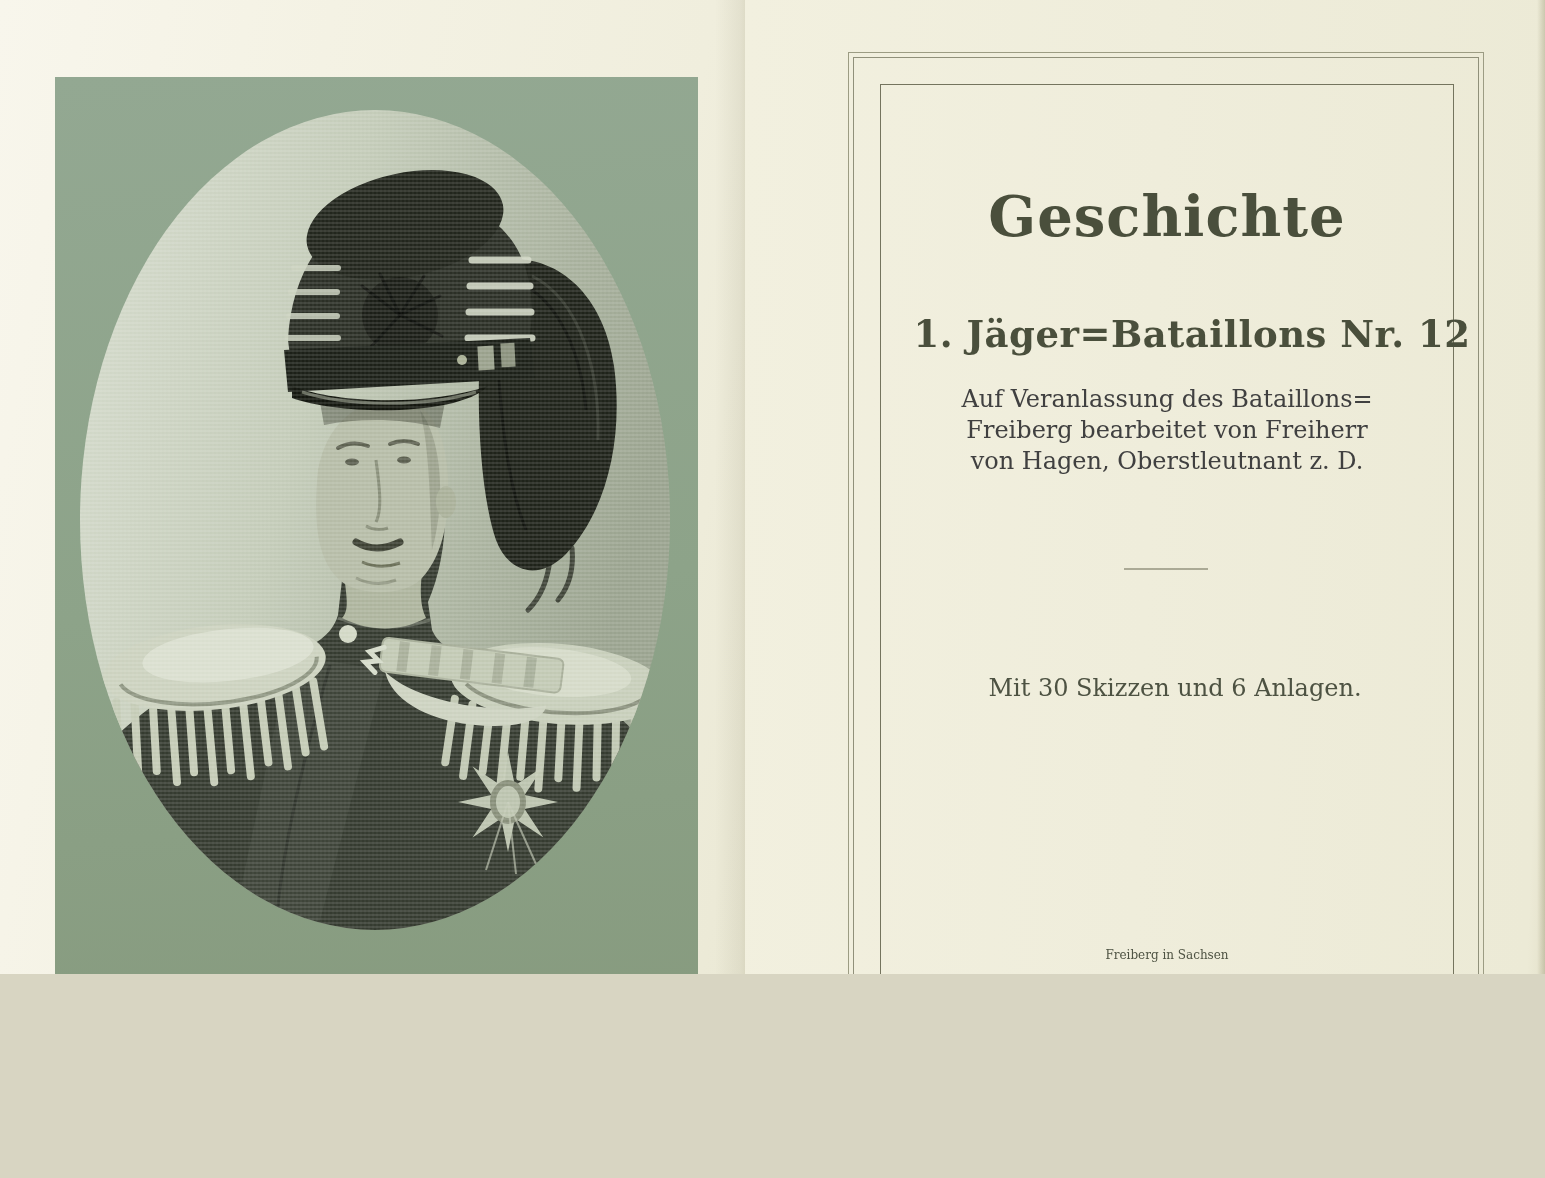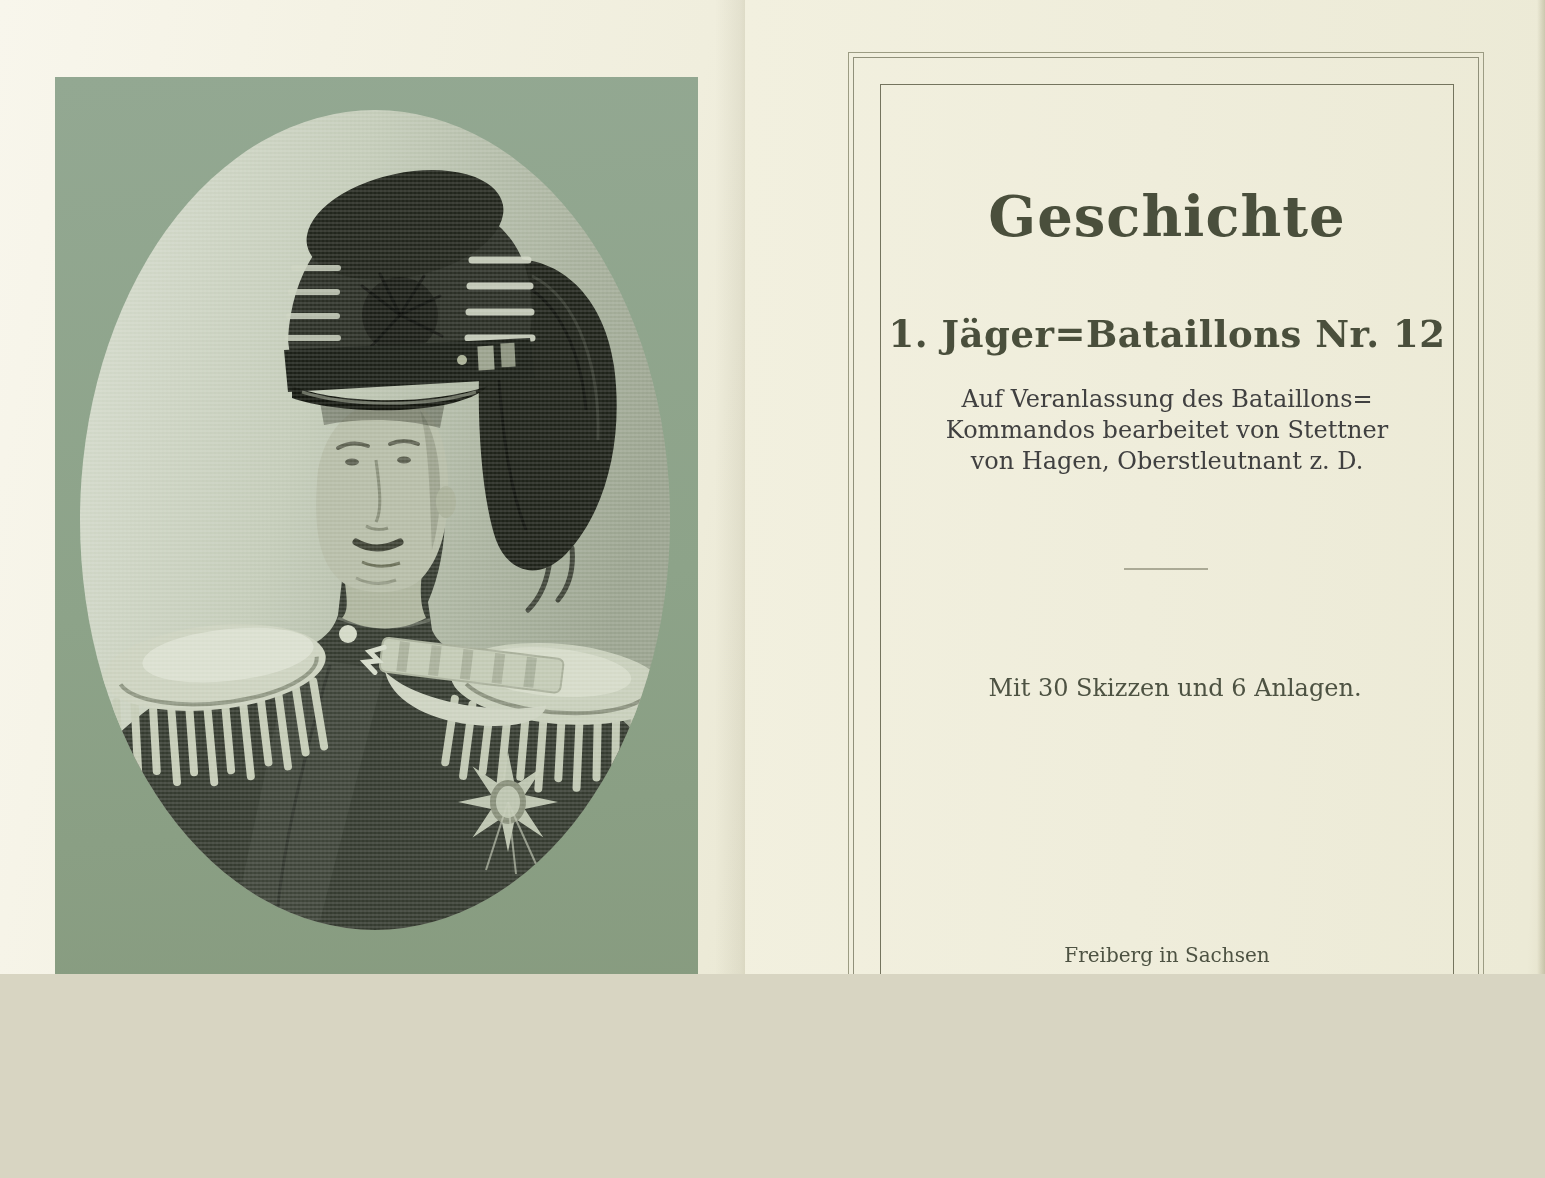--- a/index.html
+++ b/index.html
@@ -46,28 +46,28 @@
     border:1px solid #90907a;
   }
   .frame-inner{
     position:absolute;left:880px;top:84px;width:574px;height:981px;
     box-sizing:border-box;border:1px solid #74745e;
   }
   
   .tp{position:absolute;left:880px;width:574px;text-align:center;color:#4a4f3c;}
   .t1{top:188px;font-size:56px;font-weight:bold;letter-spacing:1px;line-height:1;}
   .t2{top:262px;font-size:37px;font-weight:bold;letter-spacing:0.5px;line-height:1;}
-  .t3{top:316px;font-size:37px;font-weight:bold;letter-spacing:0.5px;line-height:1;}
+  .t3{top:316px;font-size:37px;font-weight:bold;letter-spacing:0.5px;line-height:1;padding-left:25px;}
   .author{top:384px;font-size:24px;line-height:31px;color:#404040;}
   .rule{
     position:absolute;left:1124px;top:568px;width:84px;height:2px;
     background:rgba(115,115,92,0.55);
   }
   .mit{top:674px;font-size:24px;color:#4d5242;padding-left:8px;}
-  .imprint{top:940px;font-size:20px;line-height:31px;color:#4d5242;}
+  .imprint{top:940px;font-size:12px;line-height:31px;color:#4d5242;}
   .edge-right{
     position:absolute;right:0;top:0;width:8px;height:1178px;
     background:linear-gradient(to right,rgba(140,135,100,0) 0%,rgba(140,135,100,0.35) 100%);
   }
 </style>
 </head>
 <body>
 
 <div class="scan">
 
@@ -257,21 +257,21 @@
 
   <div class="right-page"></div>
   <div class="frame-outer"></div>
   <div class="frame-inner"></div>
 
   <div class="tp t1">Geschichte</div>
   <div class="tp t3">1. Jäger=Bataillons Nr. 12</div>
 
   <div class="tp author">
     <div>Auf Veranlassung des Bataillons=</div>
-    <div>Kommandos bearbeitet von Stettner</div>
+    <div>Freiberg bearbeitet von Freiherr</div>
     <div>von Hagen, Oberstleutnant z. D.</div>
   </div>
 
   <div class="rule"></div>
 
   <div class="tp mit">Mit 30 Skizzen und 6 Anlagen.</div>
 
   <div class="tp imprint">
     <div>Freiberg in Sachsen</div>
     <div>1909.</div>

